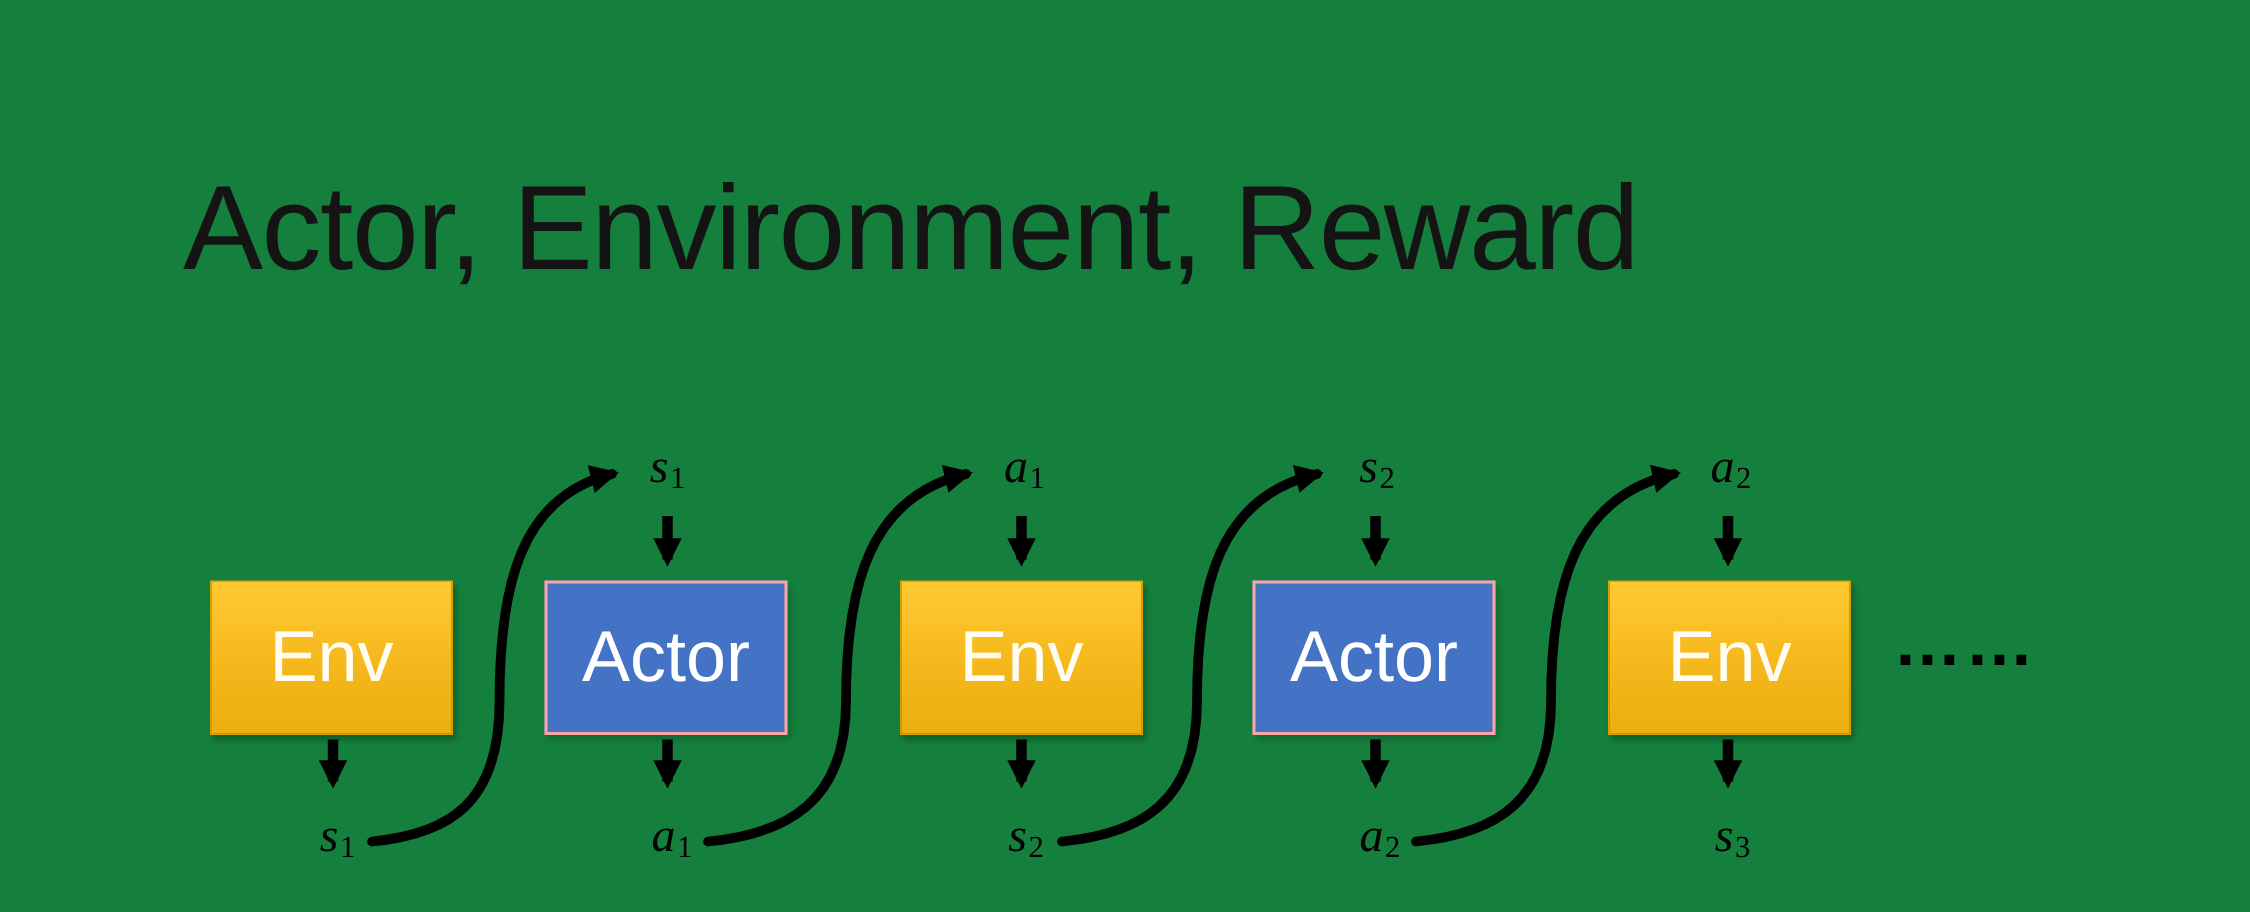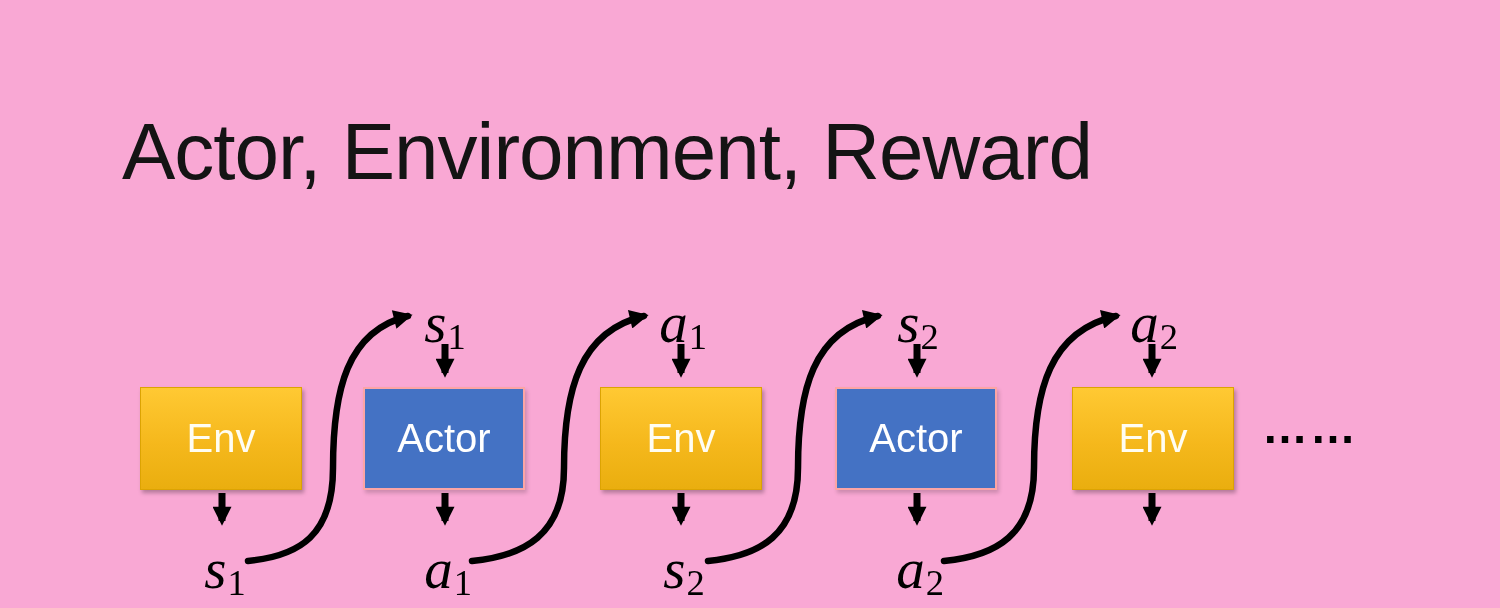--- a/index.html
+++ b/index.html
@@ -1,58 +1,58 @@
 <!DOCTYPE html>
 <html><head>
 <meta charset="utf-8">
 <style>
   html,body{margin:0;padding:0;background:#fff;}
   .slide{
     position:relative;
     width:1500px;height:608px;
-    background:#f9a8d4;
+    background:#15803d;
     overflow:hidden;
     font-family:"Liberation Sans",sans-serif;
   }
   .title{
     position:absolute;
     left:122px;top:108px;
     font-size:80px;
     font-weight:300;
     letter-spacing:-1px;
     color:#141414;
     white-space:nowrap;
     line-height:1.1;
   }
   .box{
     position:absolute;
     top:387px;
     width:162px;height:103px;
     box-sizing:border-box;
     display:flex;align-items:center;justify-content:center;
-    font-size:40px;
+    font-size:48px;
   }
   .box.env{
     background:linear-gradient(180deg,#FFC933 0%,#F5B81C 55%,#EAAE0F 100%);
     border:1px solid #DCA302;
     color:#FFFDF2;
     box-shadow:2px 3px 4px rgba(0,0,0,0.28);
   }
   .box.actor{
     background:#4472C4;
     border:2px solid #fca5a5;
     color:#FFFFFF;
     box-shadow:2px 3px 4px rgba(0,0,0,0.18);
   }
   .mlabel{
     position:absolute;
     width:100px;
     text-align:center;
     font-family:"Liberation Serif",serif;
-    font-size:57px;
+    font-size:32px;
     color:#000;
     line-height:1;
     white-space:nowrap;
   }
   .mlabel i{font-style:italic;}
   .mlabel sub{
     font-style:normal;
     font-size:0.64em;
     position:relative;
     top:0.18em;
@@ -126,16 +126,17 @@
 
   <span class="mlabel toplabel" style="left:395px"><i>s</i><sub>1</sub></span>
   <span class="mlabel toplabel" style="left:633px"><i>a</i><sub>1</sub></span>
   <span class="mlabel toplabel" style="left:868px"><i>s</i><sub>2</sub></span>
   <span class="mlabel toplabel" style="left:1104px"><i>a</i><sub>2</sub></span>
 
   <span class="mlabel bottomlabel" style="left:175px"><i>s</i><sub>1</sub></span>
   <span class="mlabel bottomlabel" style="left:398px"><i>a</i><sub>1</sub></span>
   <span class="mlabel bottomlabel" style="left:634px"><i>s</i><sub>2</sub></span>
   <span class="mlabel bottomlabel" style="left:870px"><i>a</i><sub>2</sub></span>
+  <span class="mlabel bottomlabel" style="left:1105px"><i>s</i><sub>3</sub></span>
 
   <span class="dots">……</span>
 
 </div>
 
 </body></html>

